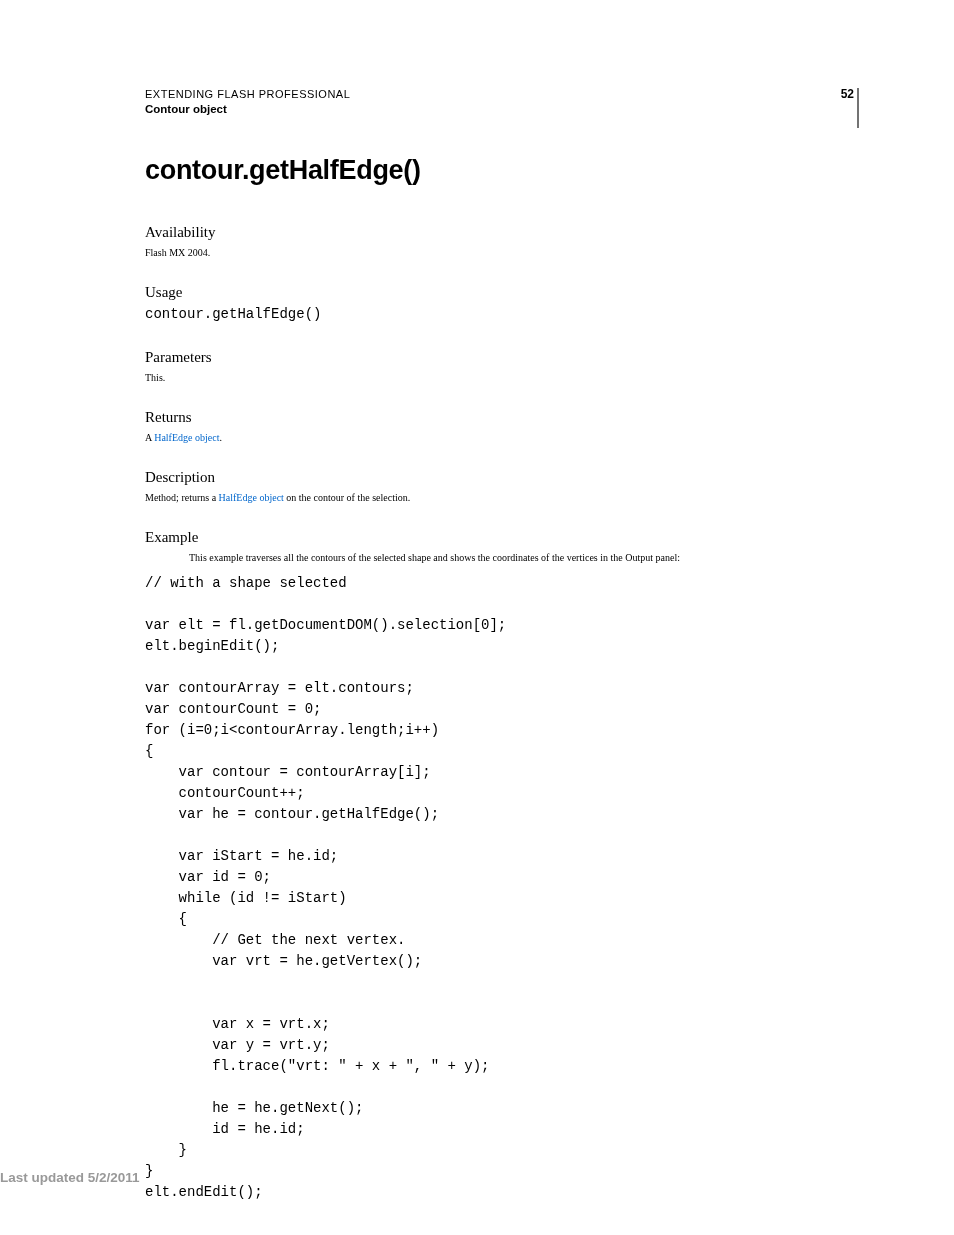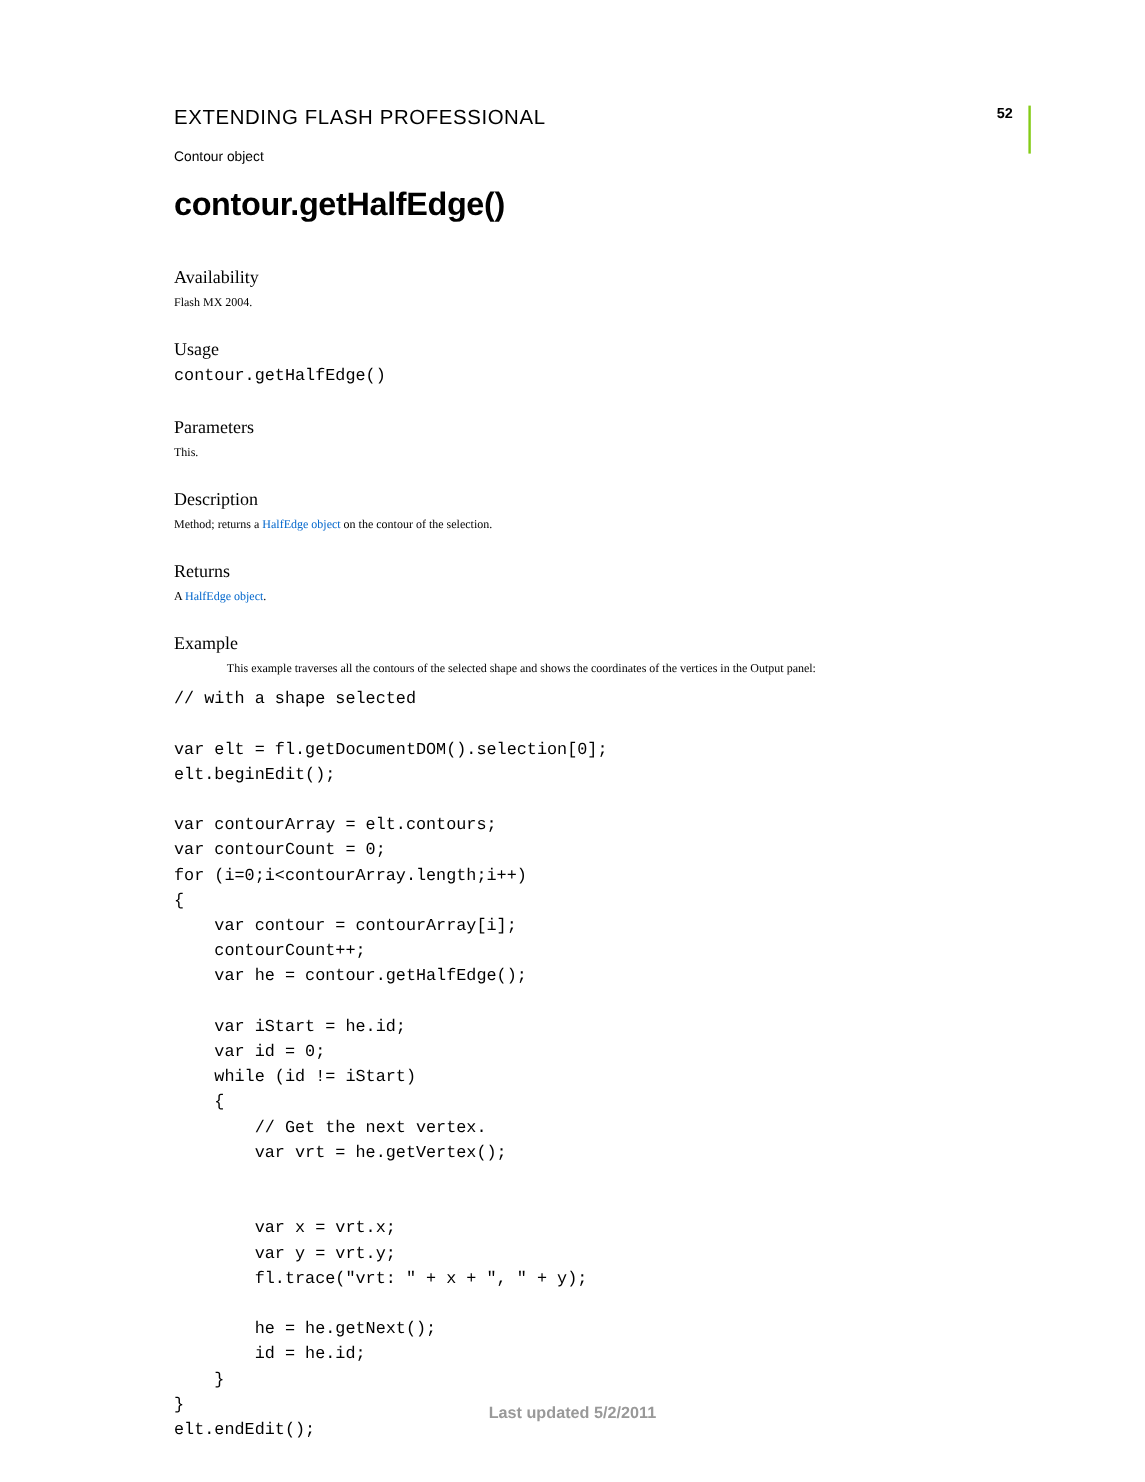--- a/index.html
+++ b/index.html
@@ -17,37 +17,37 @@
     left: 145px;
     right: 95px;
     display: flex;
     justify-content: space-between;
     align-items: flex-start;
   }
   .header-left {
     font-family: Arial, Helvetica, sans-serif;
   }
   .header-line1 {
-    font-size: 17px;
+    font-size: 11px;
     letter-spacing: 0.5px;
     color: #000;
   }
   .header-line2 {
     font-size: 11.5px;
-    font-weight: normal;
+    font-weight: bold;
     color: #000;
-    margin-top: 17px;
+    margin-top: 3px;
   }
   .page-number {
     font-family: Arial, Helvetica, sans-serif;
     font-size: 12px;
     font-weight: bold;
     color: #000;
-    padding-right: 13px;
-    border-right: 2px solid #84cc16;
+    padding-right: 3px;
+    border-right: 2px solid #737373;
     line-height: 1;
     padding-bottom: 28px;
   }
   .content {
     position: absolute;
     top: 155px;
     left: 145px;
     right: 100px;
   }
   h1.page-title {
@@ -89,21 +89,20 @@
     color: #000;
     white-space: pre;
     line-height: 1.5;
     margin-top: 4px;
   }
   .footer {
     position: absolute;
     bottom: 50px;
     left: 0;
     width: 954px;
-    text-align: center;
     font-family: Arial, Helvetica, sans-serif;
     font-size: 13.5px;
     font-weight: bold;
     color: #999;
   }
   .sec { margin-bottom: 24px; }
   .sec-tight { margin-bottom: 2px; }
 </style>
 </head>
 <body>
@@ -128,27 +127,27 @@
     <div class="section-label">Usage</div>
     <div class="code-inline sec-tight">contour.getHalfEdge()</div>
   </div>
 
   <div class="sec">
     <div class="section-label">Parameters</div>
     <div class="body-text sec-tight">This.</div>
   </div>
 
   <div class="sec">
-    <div class="section-label">Description</div>
-    <div class="body-text sec-tight"><span>Method; returns a </span><a class="link">HalfEdge object</a><span> on the contour of the selection.</span></div>
+    <div class="section-label">Returns</div>
+    <div class="body-text sec-tight"><span>A </span><a class="link">HalfEdge object</a><span>.</span></div>
   </div>
 
   <div class="sec">
-    <div class="section-label">Returns</div>
-    <div class="body-text sec-tight"><span>A </span><a class="link">HalfEdge object</a><span>.</span></div>
+    <div class="section-label">Description</div>
+    <div class="body-text sec-tight"><span>Method; returns a </span><a class="link">HalfEdge object</a><span> on the contour of the selection.</span></div>
   </div>
 
   <div>
     <div class="section-label">Example</div>
     <div class="body-text" style="margin-bottom:8px;margin-left:44px;">This example traverses all the contours of the selected shape and shows the coordinates of the vertices in the Output panel:</div>
     <div class="code-block">// with a shape selected 
 
 var elt = fl.getDocumentDOM().selection[0]; 
 elt.beginEdit(); 
 

